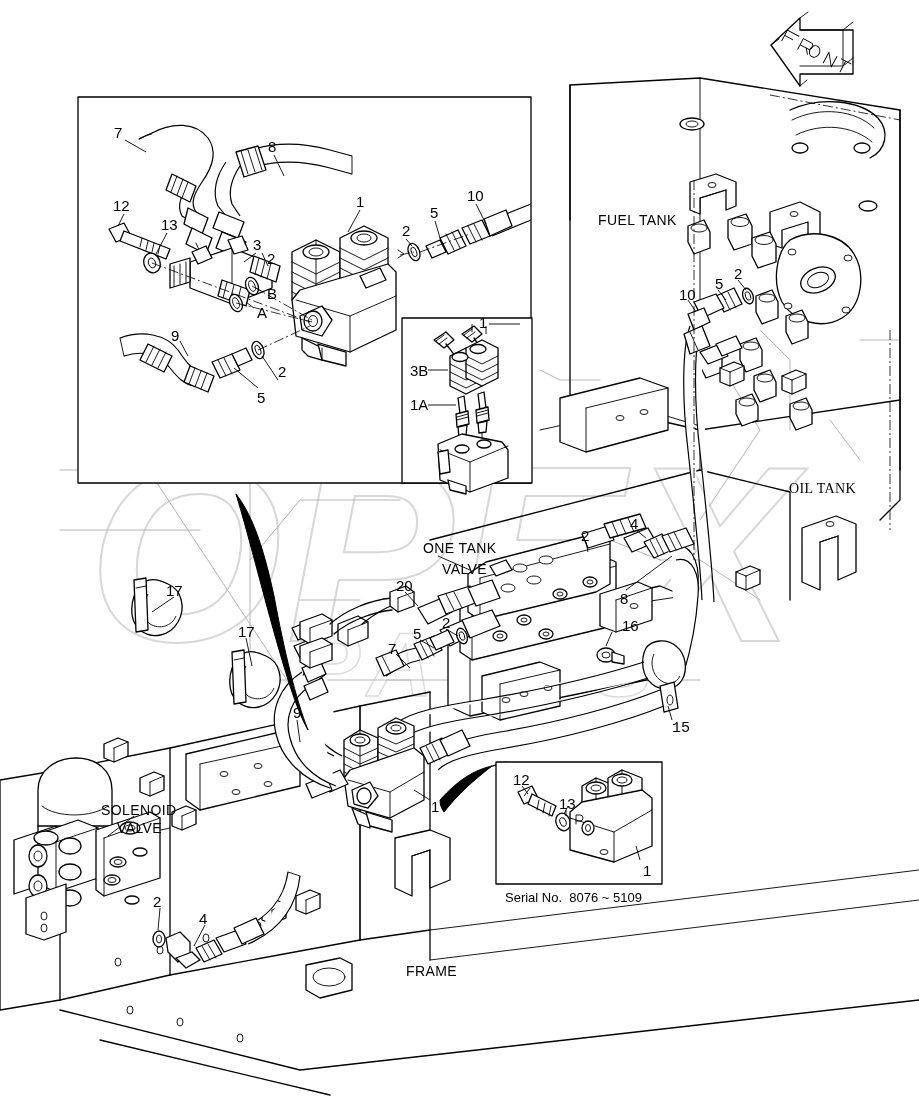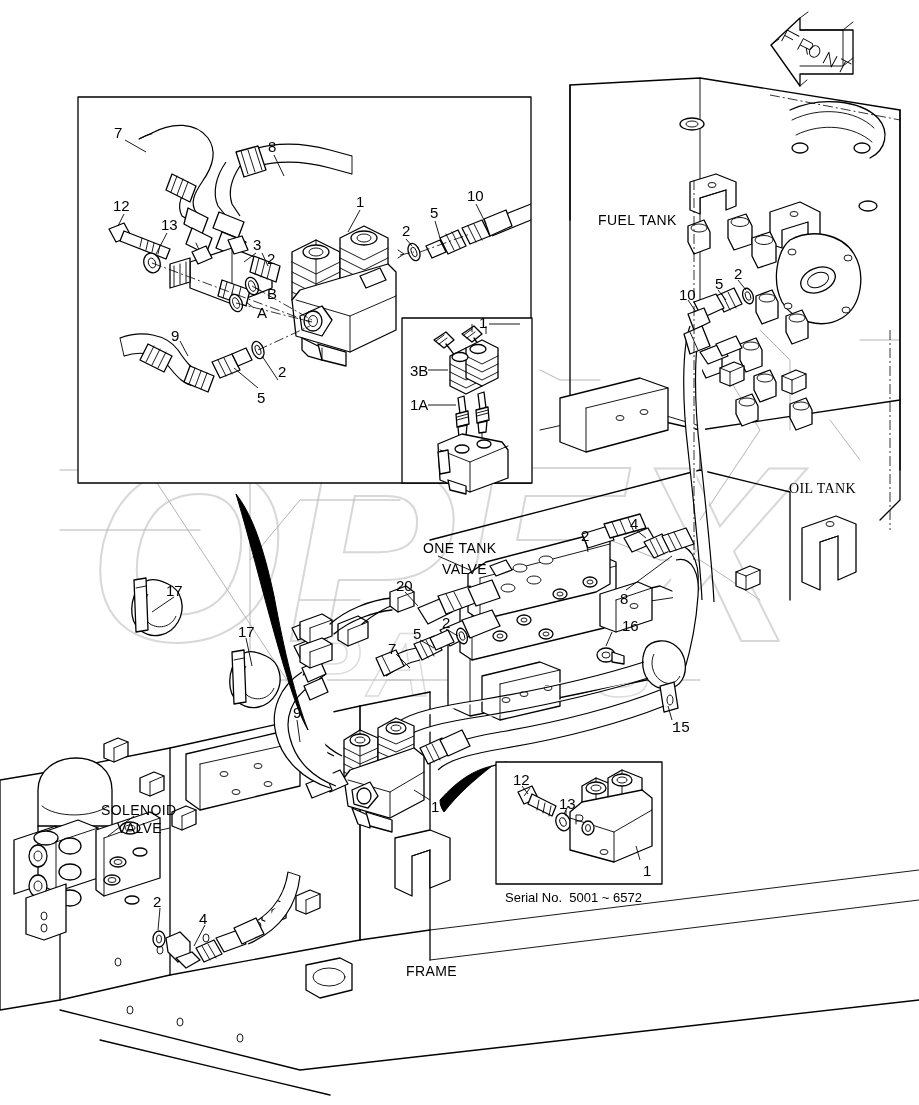--- a/index.html
+++ b/index.html
@@ -680,21 +680,21 @@
   </svg>
 
   <div class="lbl section-lbl" style="left:598px;top:212px;">FUEL TANK</div>
   <div class="lbl section-lbl" style="left:789px;top:481px;font-family:Liberation Serif, serif;">OIL TANK</div>
   <div class="lbl section-lbl" style="left:423px;top:540px;">ONE TANK</div>
   <div class="lbl section-lbl" style="left:442px;top:561px;">VALVE</div>
   <div class="lbl section-lbl" style="left:101px;top:802px;">SOLENOID</div>
   <div class="lbl section-lbl" style="left:117px;top:820px;">VALVE</div>
   <div class="lbl section-lbl" style="left:406px;top:963px;">FRAME</div>
 
-  <div class="lbl serial" style="left:505px;top:890px;">Serial No.  5001 ~ 6572</div>
+  <div class="lbl serial" style="left:505px;top:890px;">Serial No.  8076 ~ 5109</div>
 
   <div class="lbl callout" style="left:114px;top:124px;">7</div>
   <div class="lbl callout" style="left:268px;top:138px;">8</div>
   <div class="lbl callout" style="left:113px;top:197px;">12</div>
   <div class="lbl callout" style="left:161px;top:216px;">13</div>
   <div class="lbl callout" style="left:253px;top:236px;">3</div>
   <div class="lbl callout" style="left:267px;top:250px;">2</div>
   <div class="lbl callout" style="left:356px;top:193px;">1</div>
   <div class="lbl callout" style="left:402px;top:222px;">2</div>
   <div class="lbl callout" style="left:430px;top:204px;">5</div>

